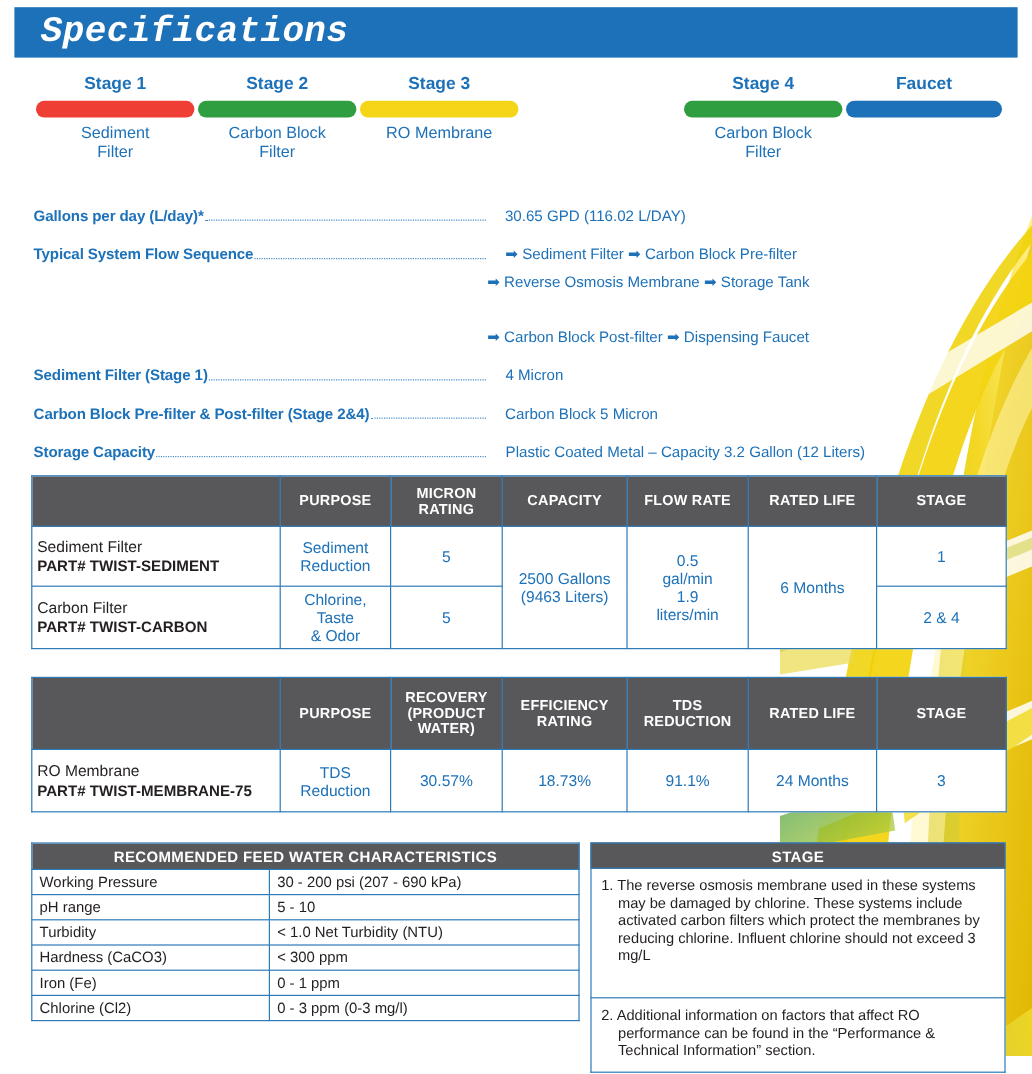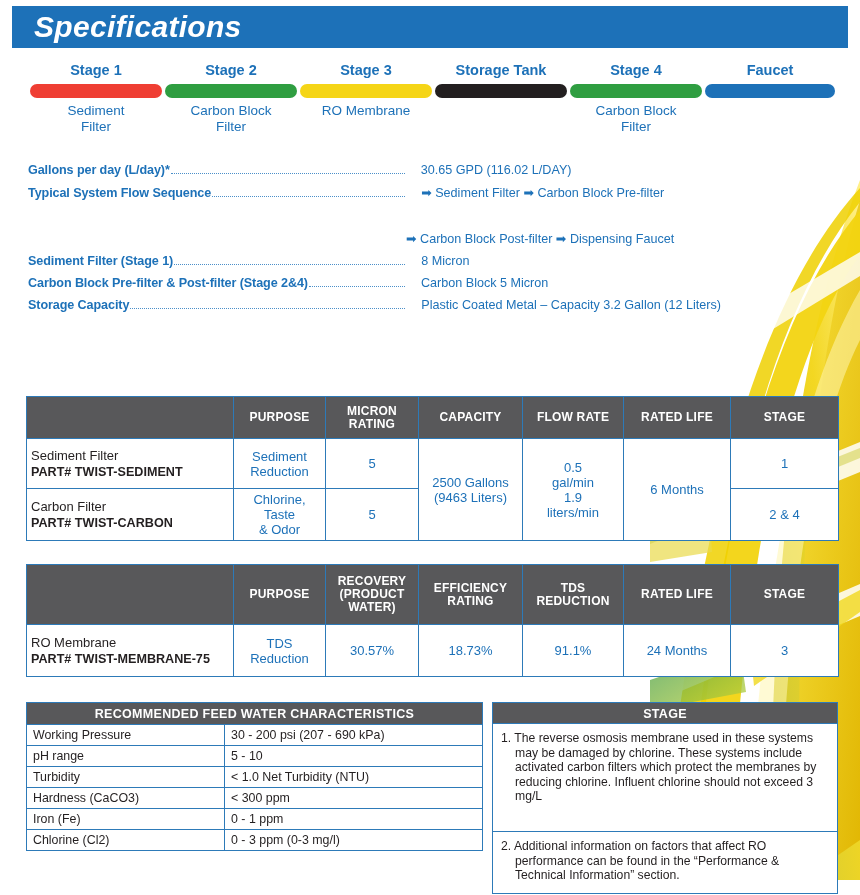--- a/index.html
+++ b/index.html
@@ -30,21 +30,21 @@
   .banner {
     position: absolute;
     left: 12px; top: 6px;
     width: 836px; height: 42px;
     background: #1d71b8;
     z-index: 3;
   }
   .banner-title {
     position: absolute;
     left: 22px; top: 4px;
-    font-family: Liberation Sans, sans-serif;
+    font-family: Liberation Mono, monospace;
     font-style: italic;
     font-weight: bold;
     font-size: 30px;
     color: #ffffff;
     letter-spacing: .3px;
   }
 
   
   .stages {
     position: absolute;
@@ -89,20 +89,21 @@
     align-items: baseline;
     margin-bottom: 8px;
     font-size: 12.6px;
   }
   .spec-key {
     font-weight: bold;
     color: #1d71b8;
     white-space: nowrap;
     font-size: 12.6px;
     letter-spacing: -0.1px;
+    margin-top: 10px;
   }
   .leader {
     flex: 1 1 auto;
     border-bottom: 1.5px dotted #4b8fc9;
     margin: 0 0 3px 1px;
     min-width: 4px;
     height: 1px;
   }
   .spec-val {
     color: #1d71b8;
@@ -283,24 +284,20 @@
     <div class="stage-col" style="left: 165px; width: 132px;">
       <div class="stage-label">Stage 2</div>
       <div class="stage-pill" style="background: rgb(47, 158, 65);"></div>
       <div class="stage-sub">Carbon Block<br>Filter</div>
     </div>
     <div class="stage-col" style="left: 300px; width: 132px;">
       <div class="stage-label">Stage 3</div>
       <div class="stage-pill" style="background: rgb(245, 213, 23);"></div>
       <div class="stage-sub">RO  Membrane</div>
     </div>
-    <div class="stage-col" style="left: 435px; width: 132px;">
-      <div class="stage-label">Storage Tank</div>
-      <div class="stage-pill" style="background: rgb(35, 31, 32);"></div>
-    </div>
     <div class="stage-col" style="left: 570px; width: 132px;">
       <div class="stage-label">Stage 4</div>
       <div class="stage-pill" style="background: rgb(47, 158, 65);"></div>
       <div class="stage-sub">Carbon Block<br>Filter</div>
     </div>
     <div class="stage-col" style="left: 705px; width: 130px;">
       <div class="stage-label">Faucet</div>
       <div class="stage-pill" style="background: rgb(29, 113, 184);"></div>
     </div>
   </div>
@@ -310,26 +307,29 @@
       <span class="spec-key">Gallons per day (L/day)*</span>
       <span class="leader" style="flex: 0 0 auto; width: 234px;"></span>
       <span class="spec-val">30.65 GPD (116.02 L/DAY)</span>
     </div>
     <div class="spec-row">
       <span class="spec-key">Typical System Flow Sequence</span>
       <span class="leader" style="flex: 0 0 auto; width: 193px;"></span>
       <span class="spec-val">➡ Sediment Filter ➡ Carbon Block Pre-filter</span>
     </div>
     <div class="spec-row">
+      <span class="flow-extra" style="position: static; margin-left: 378px;">➡ Reverse Osmosis Membrane ➡ Storage Tank</span>
+    </div>
+    <div class="spec-row">
       <span class="flow-extra" style="position: static; margin-left: 378px; margin-top: 23px;">➡ Carbon Block Post-filter ➡ Dispensing Faucet</span>
     </div>
     <div class="spec-row">
       <span class="spec-key">Sediment Filter (Stage 1)</span>
       <span class="leader" style="flex: 0 0 auto; width: 231px;"></span>
-      <span class="spec-val">8 Micron</span>
+      <span class="spec-val">4 Micron</span>
     </div>
     <div class="spec-row">
       <span class="spec-key">Carbon Block Pre-filter &amp; Post-filter (Stage 2&amp;4)</span>
       <span class="leader" style="flex: 0 0 auto; width: 96px;"></span>
       <span class="spec-val">Carbon Block 5 Micron</span>
     </div>
     <div class="spec-row">
       <span class="spec-key">Storage Capacity</span>
       <span class="leader" style="flex: 0 0 auto; width: 275px;"></span>
       <span class="spec-val">Plastic Coated Metal – Capacity 3.2 Gallon (12 Liters)</span>

